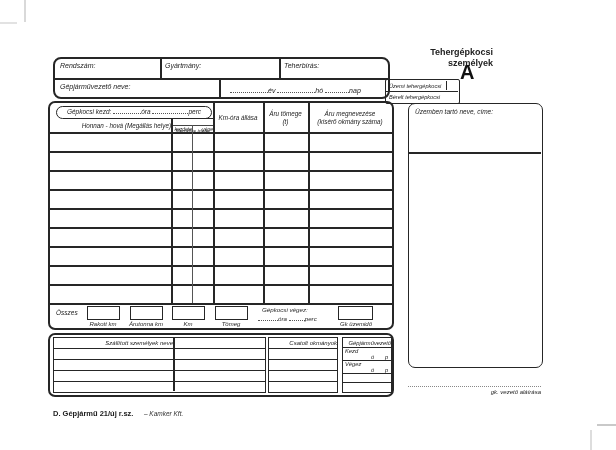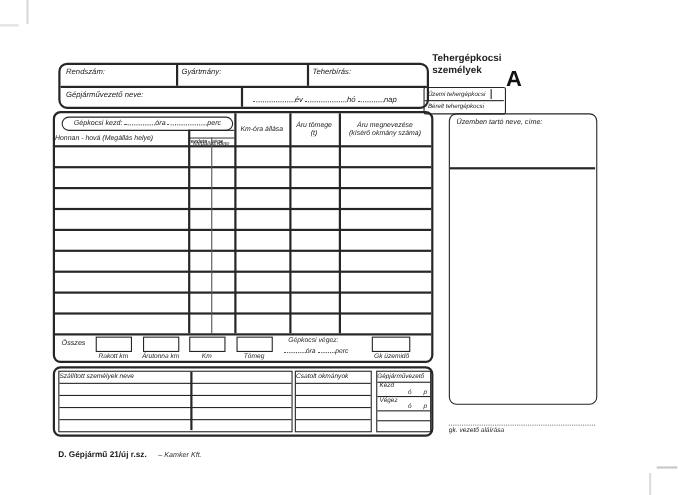--- a/index.html
+++ b/index.html
@@ -9,21 +9,21 @@
   .lbl{font-style:italic;font-size:7px;color:#222;white-space:nowrap;}
   .lbl-s{font-style:italic;font-size:5.6px;color:#222;white-space:nowrap;}
   .box{border:1.5px solid #262626;box-sizing:border-box;}
   .rbox{border:2px solid #262626;border-radius:7px;box-sizing:border-box;}
   .vline{background:#262626;width:2px;}
   .vline-thin{background:#555;width:1px;}
   .hline{background:#262626;height:2px;}
   .lead{display:inline-block;border-bottom:1px dotted #555;height:6px;vertical-align:baseline;}
   .trow{height:19px;border-bottom:2px solid #262626;box-sizing:border-box;}
   .trow:last-child{border-bottom:none;}
-  .center{text-align:left;}
+  .center{text-align:right;}
   .flexc{display:flex;align-items:center;justify-content:center;text-align:center;}
   .sumbox{position:absolute;height:14px;border:1.5px solid #262626;box-sizing:border-box;background:#fff;}
   .sumlbl{position:absolute;font-style:italic;font-size:6px;white-space:nowrap;transform:translateX(-50%);}
   .btable{position:absolute;border:1.5px solid #262626;box-sizing:border-box;}
   .brow{border-bottom:1.5px solid #262626;box-sizing:border-box;}
   .artifact{position:absolute;}
 </style>
 </head>
 <body>
 

